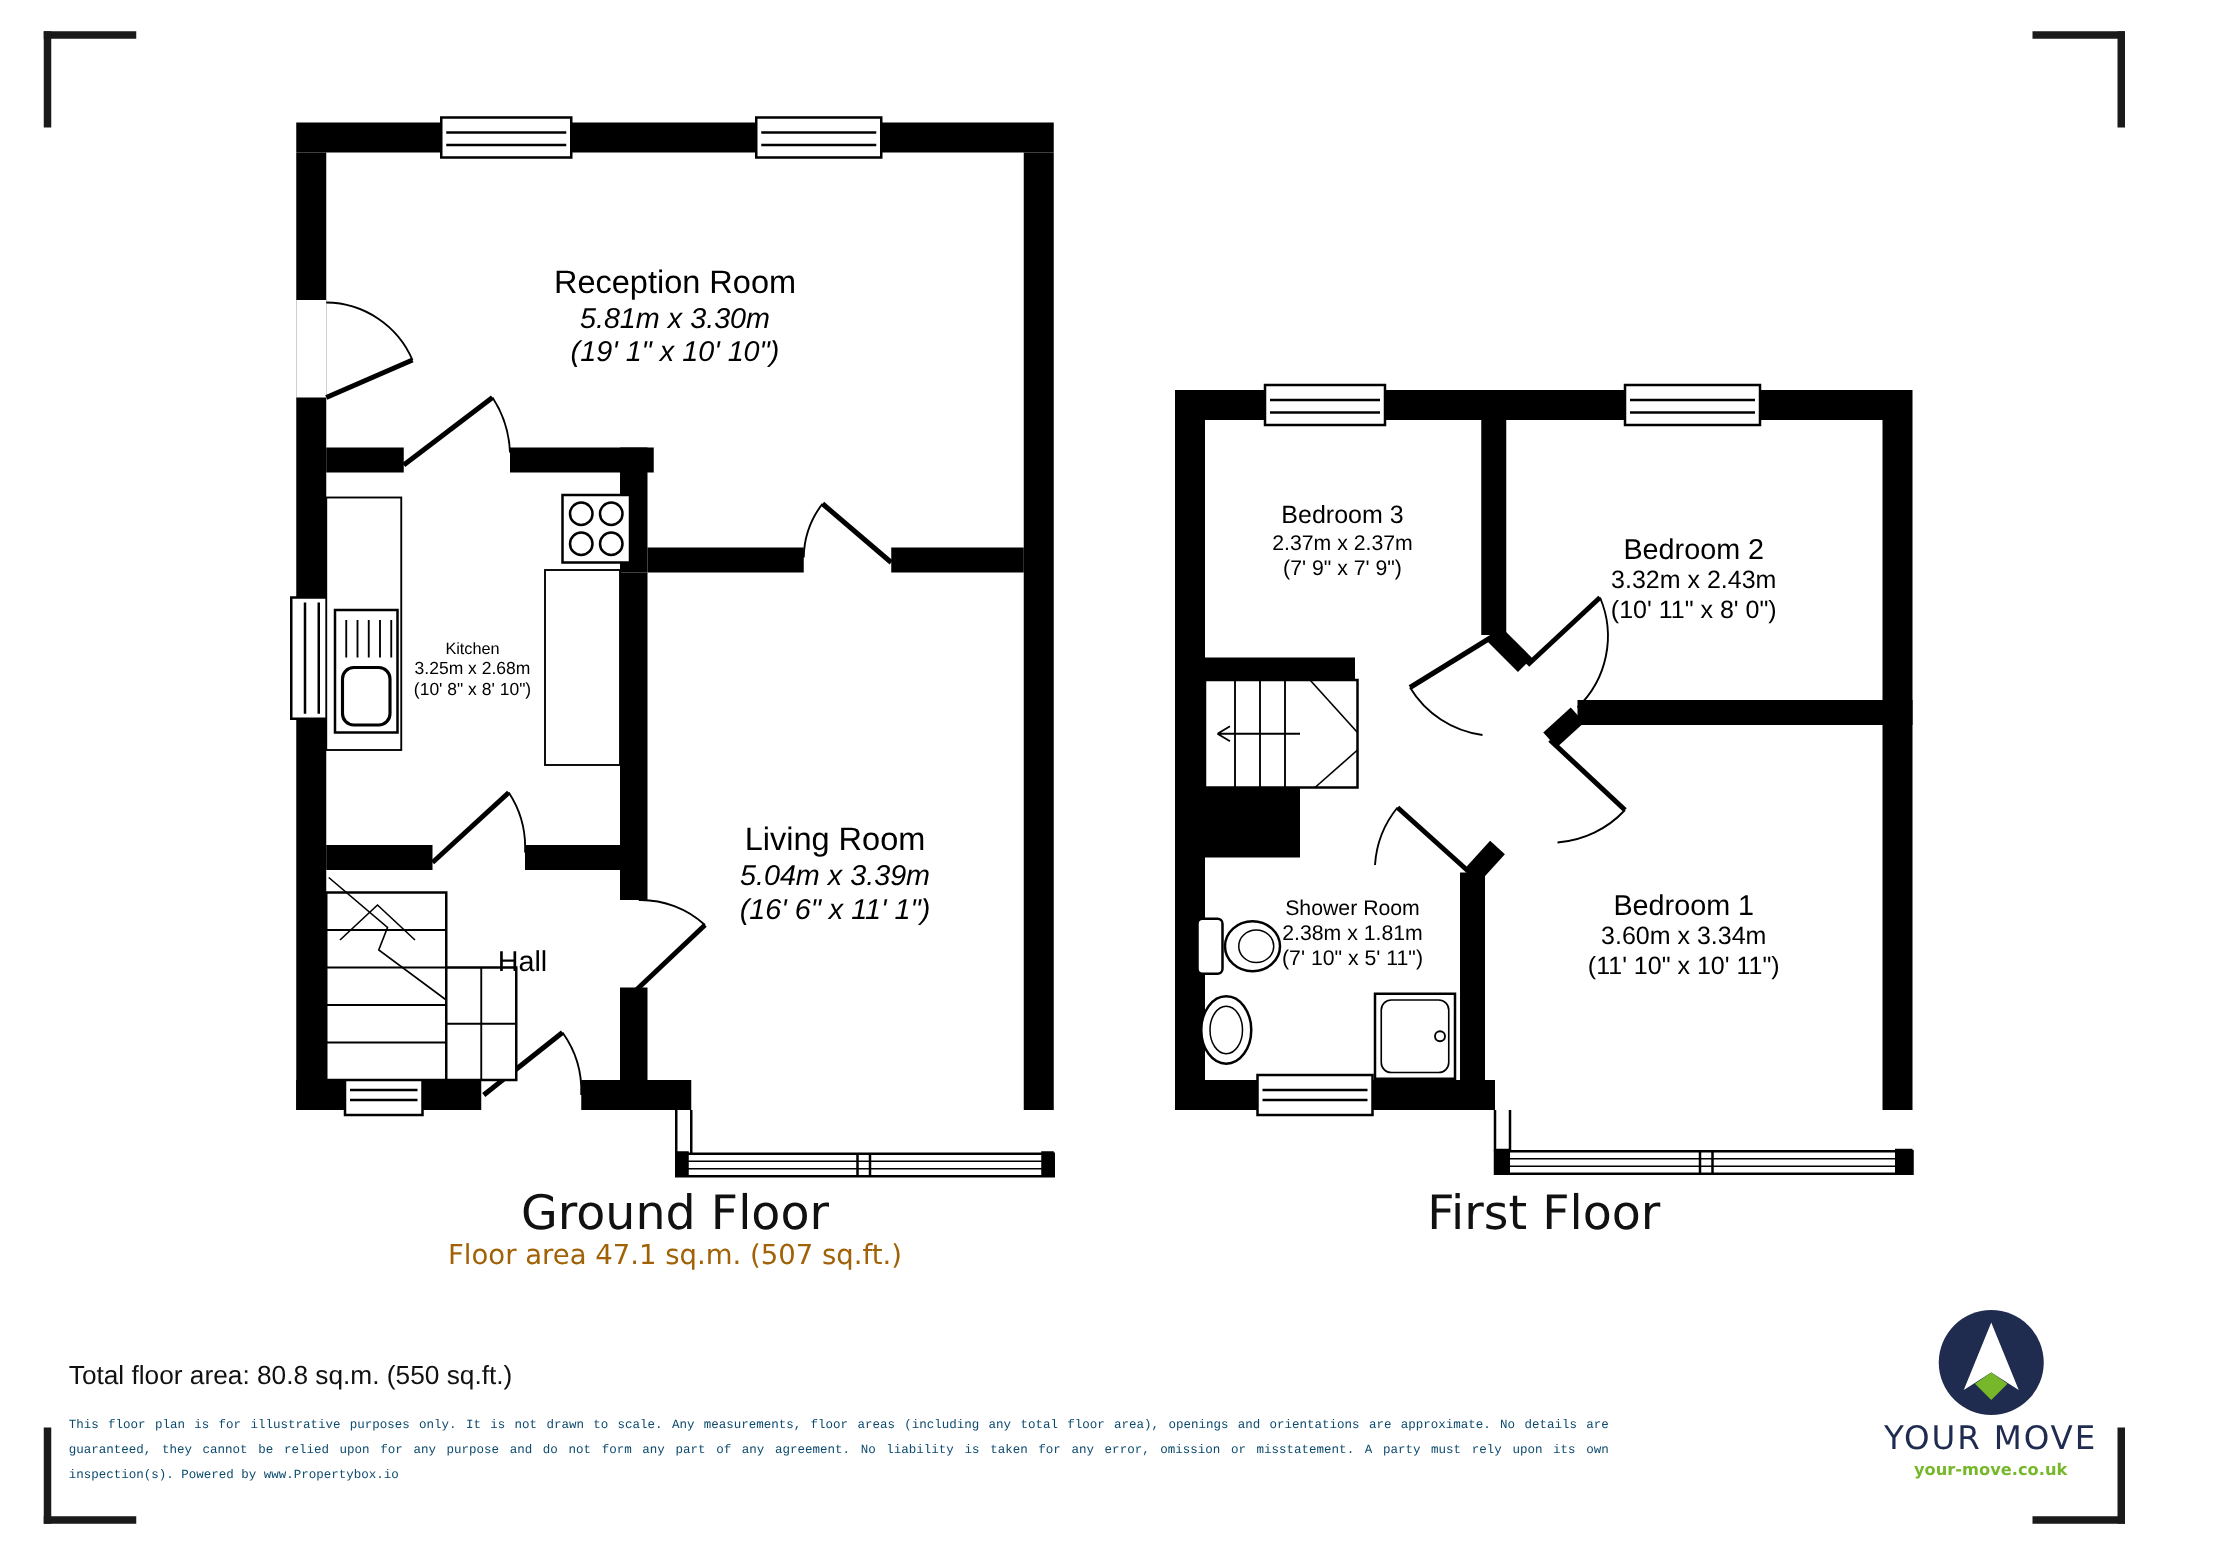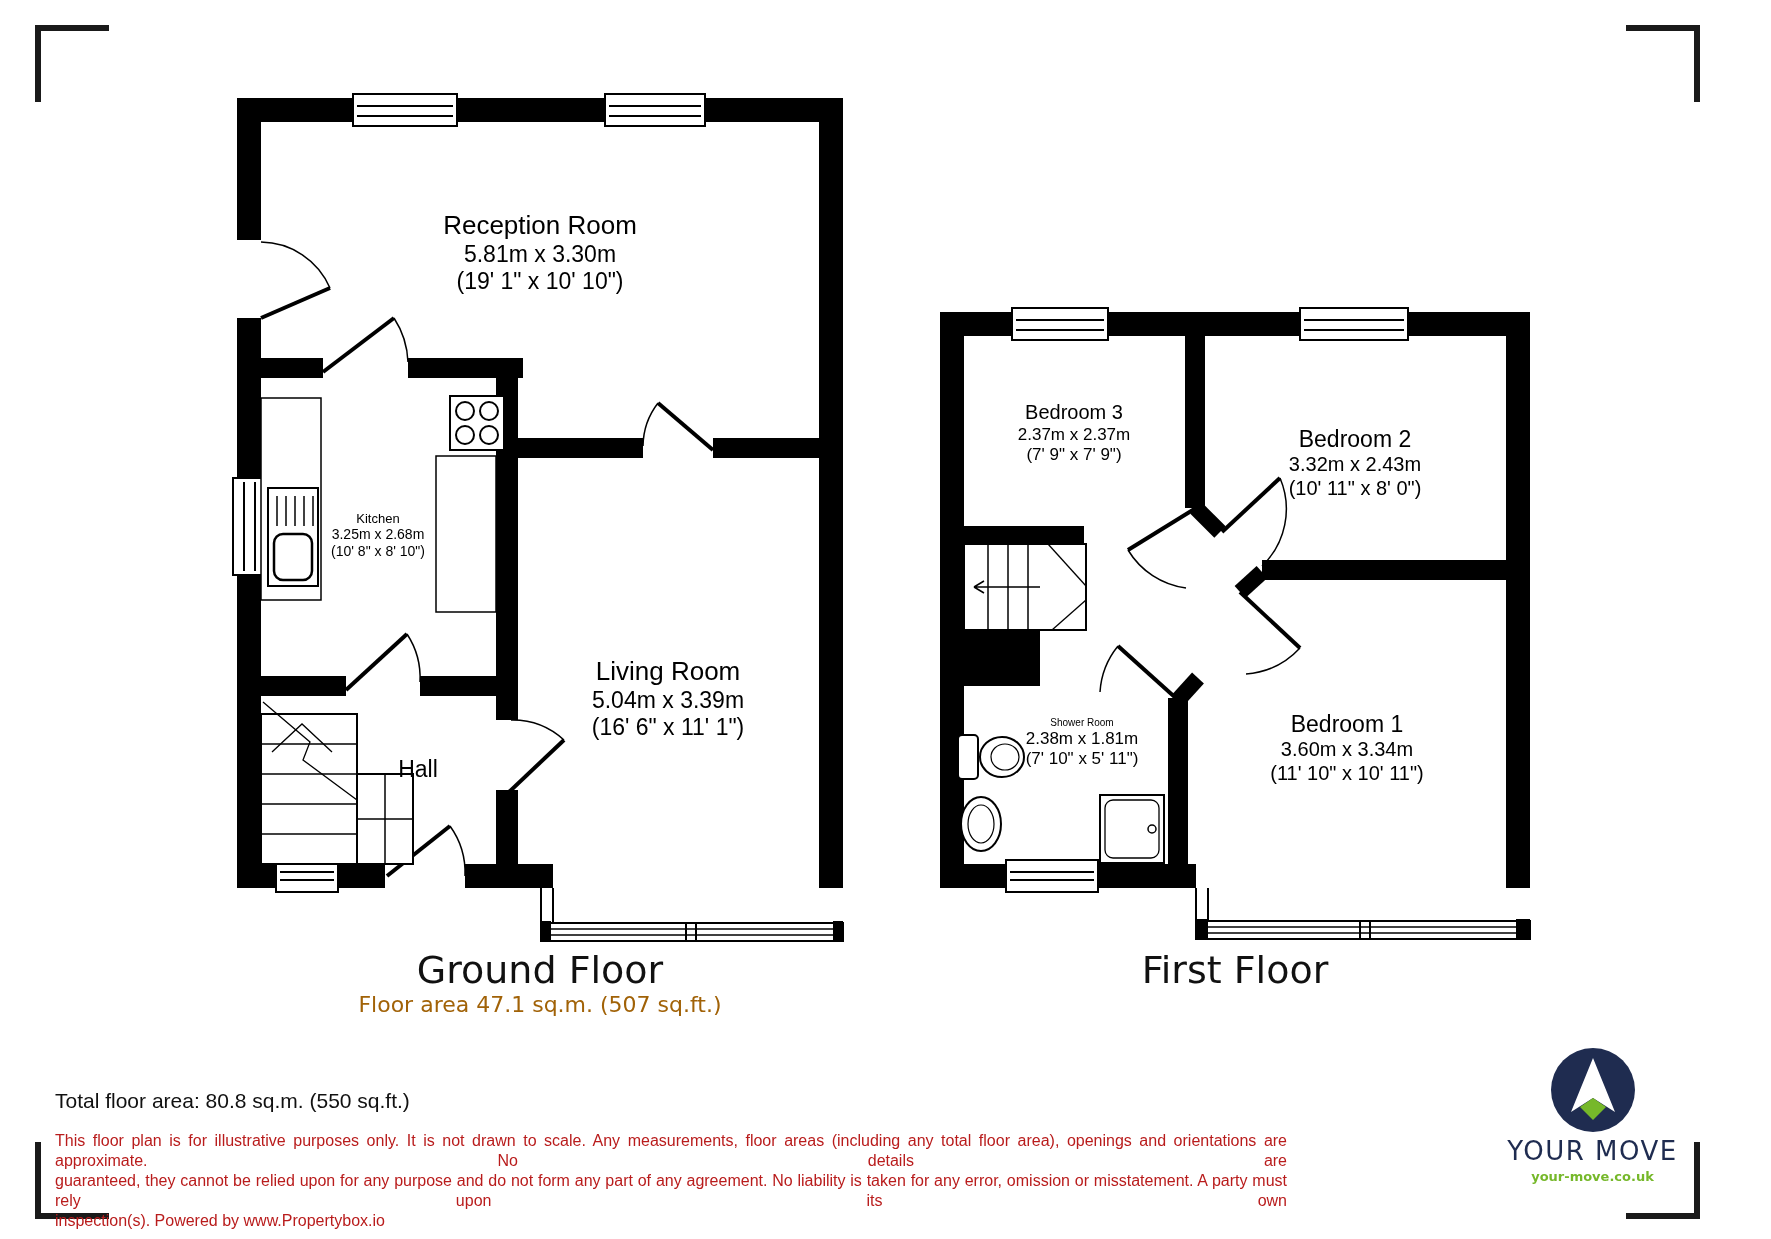--- a/index.html
+++ b/index.html
@@ -8,33 +8,33 @@
   
   .corner{position:absolute;width:68px;height:71px;}
   .corner.tl{left:35px;top:25px;border-left:6px solid #1a1a1a;border-top:6px solid #1a1a1a;}
   .corner.tr{right:35px;top:25px;border-right:6px solid #1a1a1a;border-top:6px solid #1a1a1a;}
   .corner.bl{left:35px;bottom:20px;border-left:6px solid #1a1a1a;border-bottom:6px solid #1a1a1a;}
   .corner.br{right:35px;bottom:20px;border-right:6px solid #1a1a1a;border-bottom:6px solid #1a1a1a;}
   svg.plan{position:absolute;left:0;top:0;}
   
   .lbl{position:absolute;transform:translateX(-50%);text-align:center;white-space:nowrap;line-height:1.18;}
   .lbl .name{}
-  .s1 .name{font-size:26px;} .s1 .dim{font-size:23px;}
+  .s1 .name{font-size:26px;} .s1 .dim{font-size:23px;font-style:italic;}
   .s2 .name{font-size:23px;} .s2 .dim{font-size:20px;}
   .s3 .name{font-size:20px;} .s3 .dim{font-size:17px;}
   .s4 .name{font-size:13px;} .s4 .dim{font-size:14px;}
-  .s5 .name{font-size:10px;} .s5 .dim{font-size:17px;}
+  .s5 .name{font-size:17px;} .s5 .dim{font-size:17px;}
   .floor-title{position:absolute;transform:translateX(-50%);white-space:nowrap;
                font-family:"DejaVu Sans",sans-serif;font-size:38px;color:#111;}
   .floor-area{position:absolute;transform:translateX(-50%);white-space:nowrap;
               font-family:"DejaVu Sans",sans-serif;font-size:22px;color:#a16207;}
   .total{position:absolute;left:55px;top:1089px;font-size:21px;color:#111;
          font-family:"Liberation Sans",sans-serif;}
-  .disclaimer{position:absolute;left:55px;top:1131px;width:1232px;font-size:16px;
-              line-height:20px;color:#b91c1c;font-family:Liberation Sans, sans-serif;}
+  .disclaimer{position:absolute;left:55px;top:1131px;width:1232px;font-size:10px;
+              line-height:20px;color:#0c4a6e;font-family:Liberation Mono, monospace;}
   .disclaimer .just{text-align:justify;text-align-last:justify;}
   
   .logo{position:absolute;left:1505px;top:1046px;width:175px;text-align:center;}
   .logo .mark{display:block;margin:0 auto;}
   .logo .word{font-family:"DejaVu Sans",sans-serif;font-size:26px;letter-spacing:1.5px;
               color:#1F2C50;margin-top:2px;}
   .logo .site{font-family:"DejaVu Sans",sans-serif;font-size:13px;font-weight:bold;
               color:#76B82A;margin-top:3px;}
 </style>
 </head>

